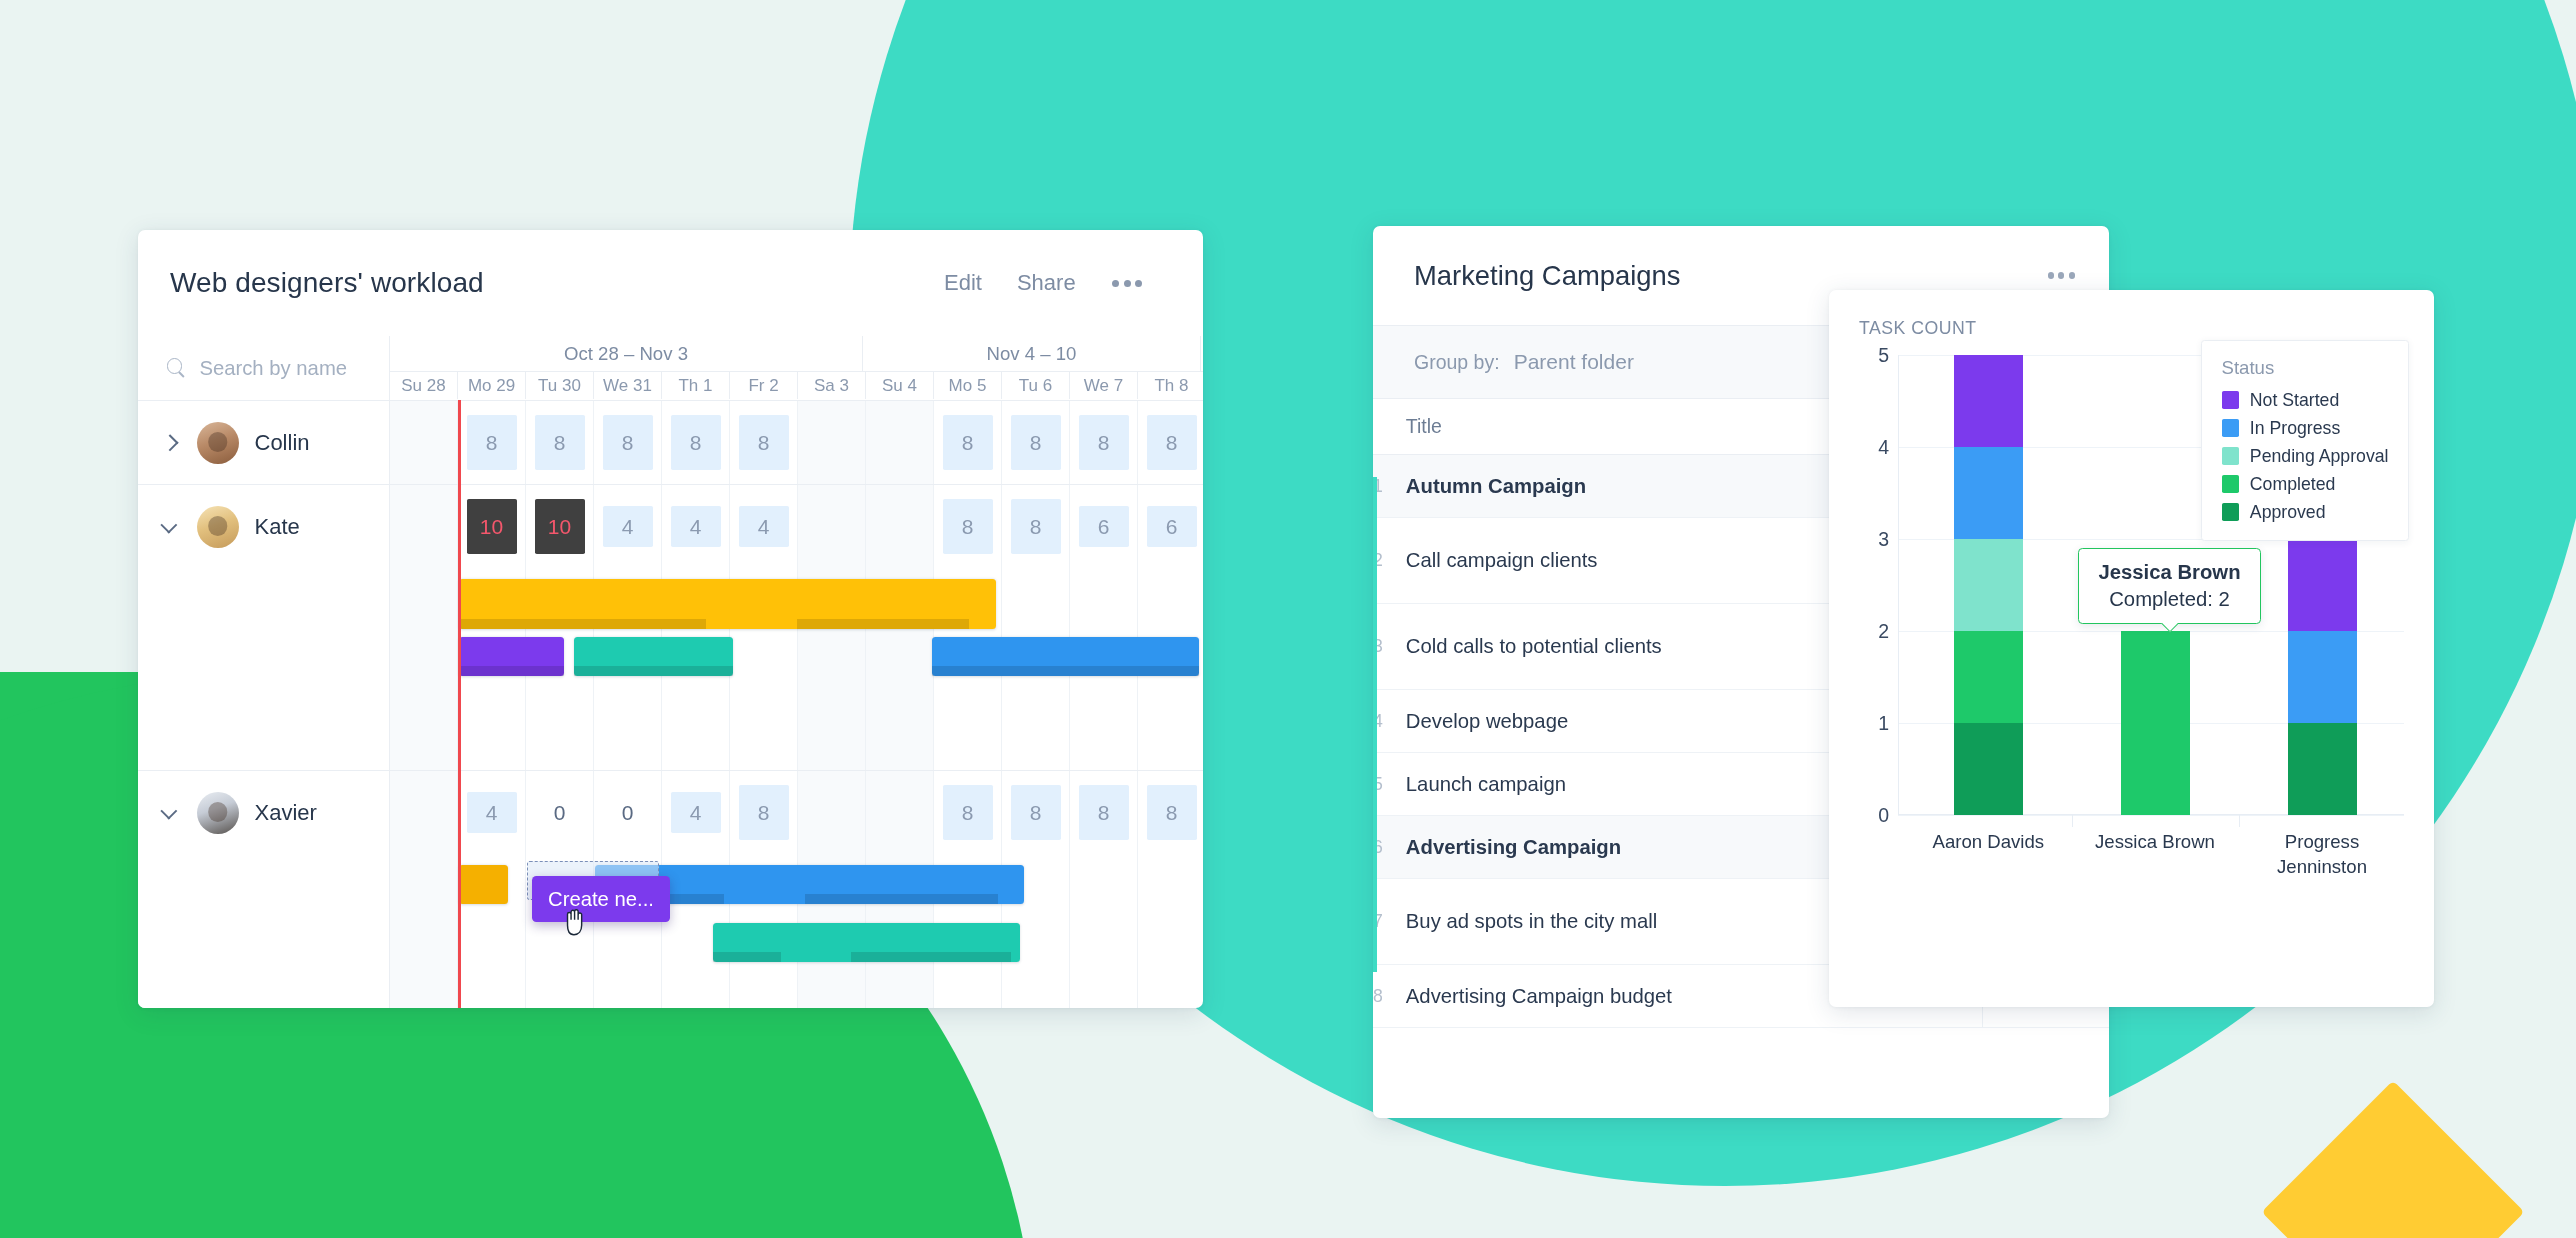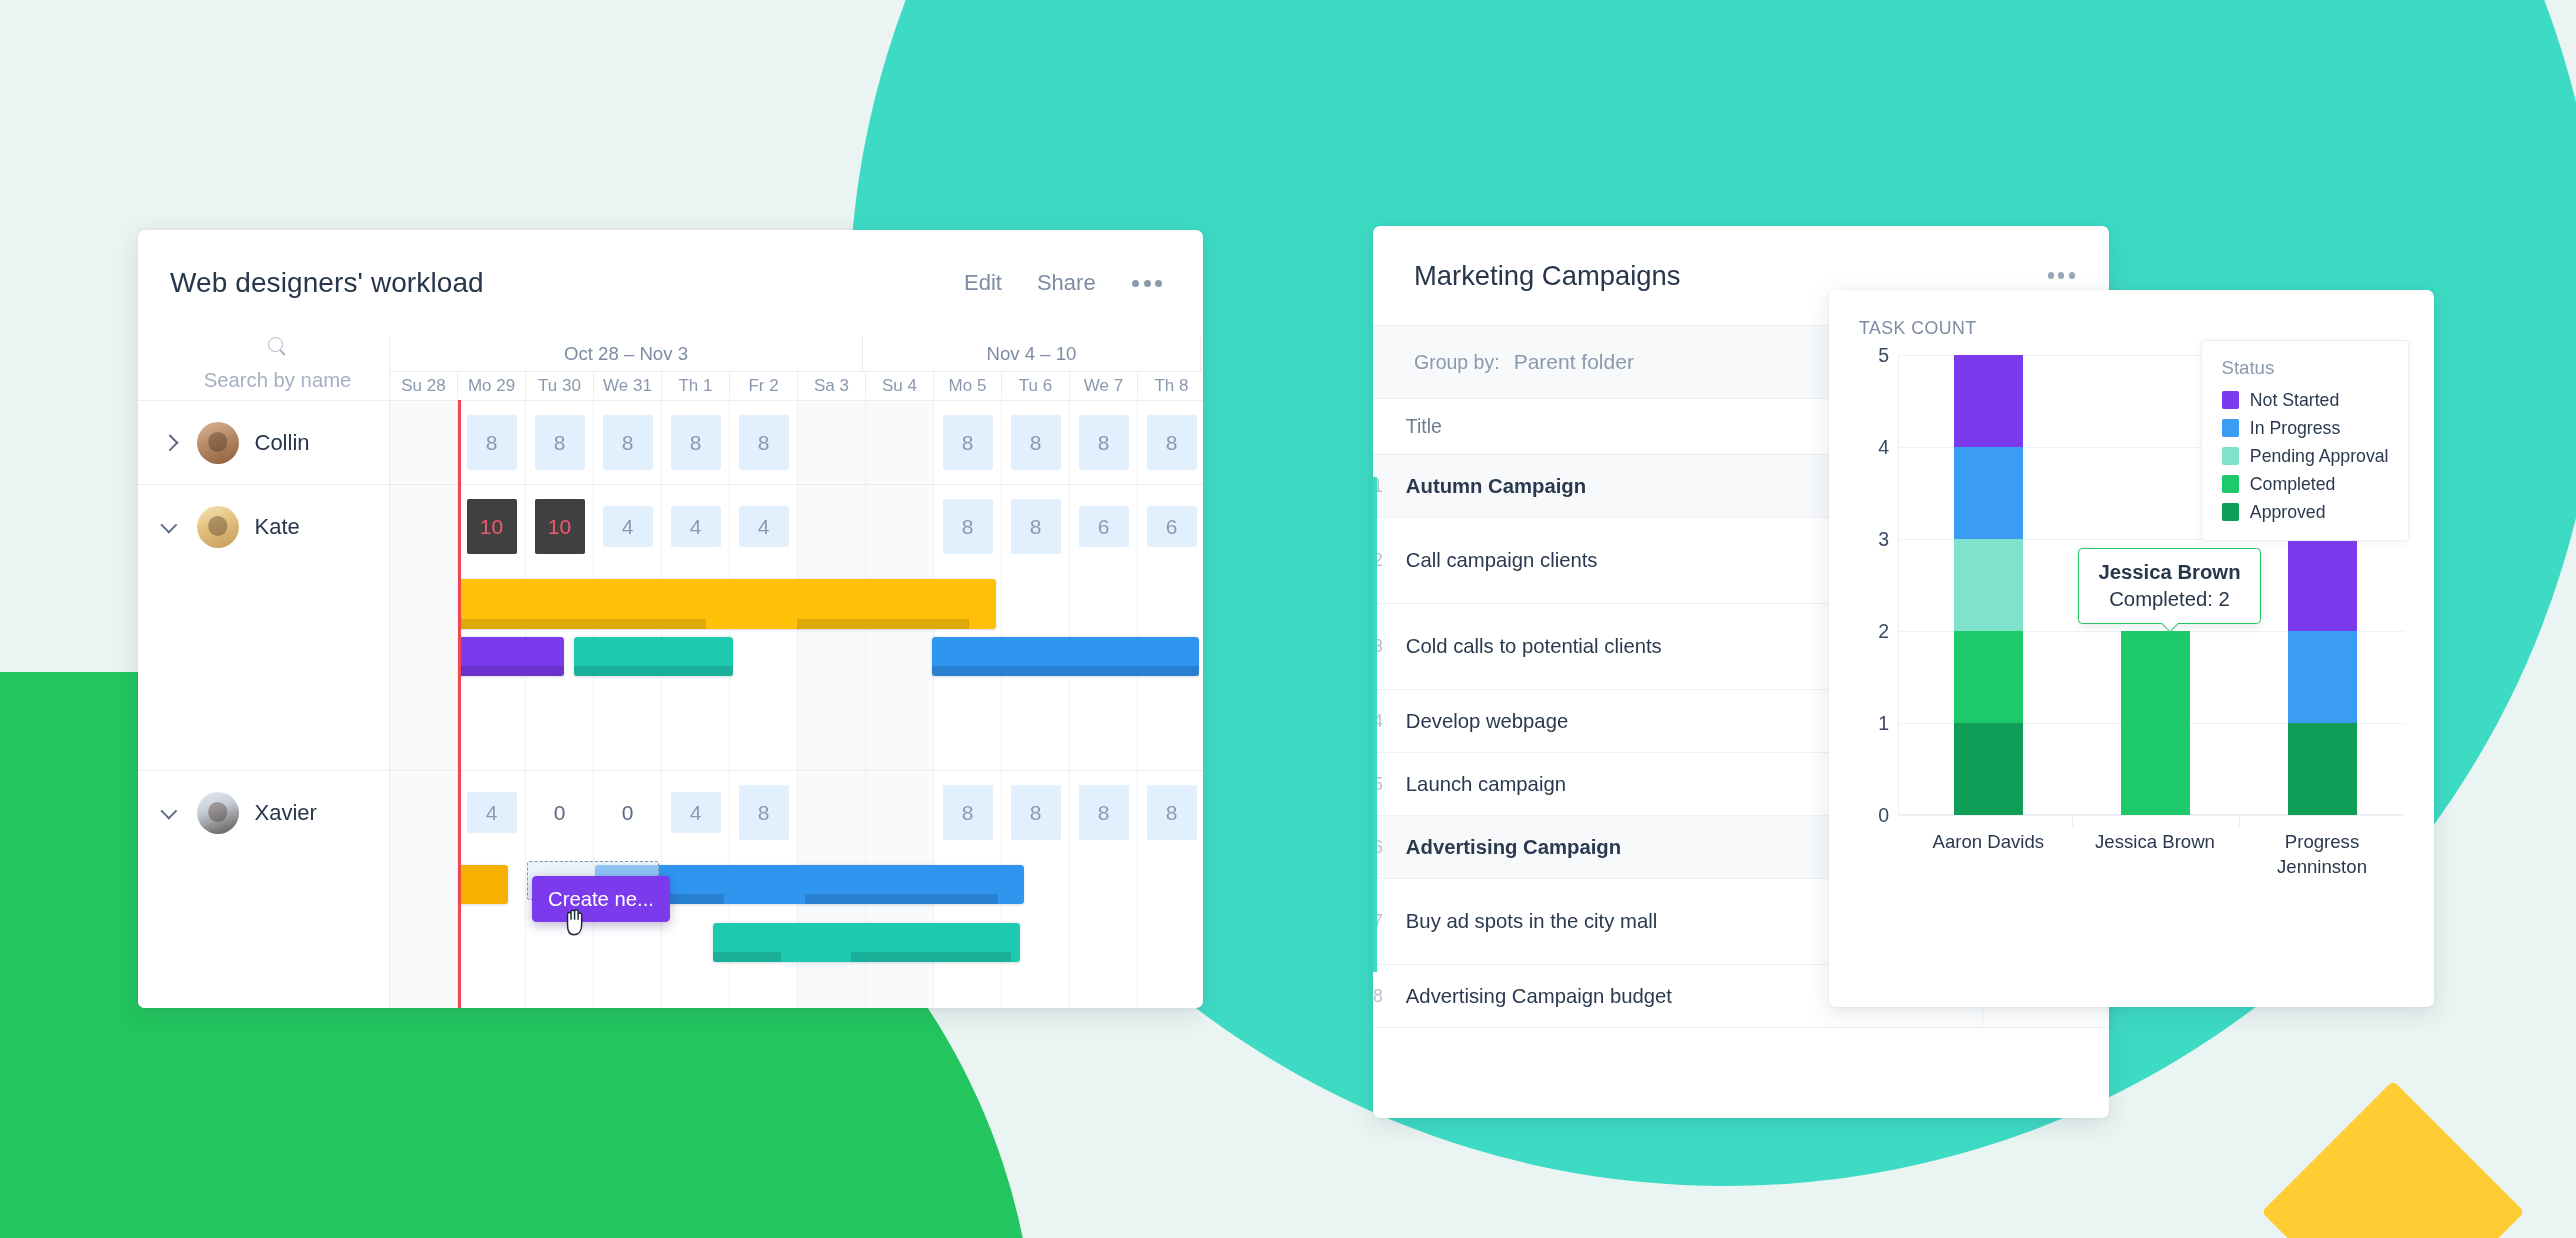--- a/index.html
+++ b/index.html
@@ -51,21 +51,21 @@
 
   
   #workload-card {
     left: 138px; top: 230px;
     width: 1065px; height: 778px;
     overflow: hidden;
   }
   .wl-header {
     height: 106px;
     display: flex; align-items: center;
-    padding: 0 39px 0 32px;
+    padding: 0 59px 0 32px;
   }
   .wl-title {
     font-size: 28px; color: #27364b; font-weight: 400; letter-spacing: 0.1px;
   }
   .wl-actions { margin-left: auto; display: flex; align-items: center; gap: 35px; }
   .wl-action {
     font-size: 22px; color: #7d8ca3; cursor: pointer; font-weight: 400;
   }
   .wl-dots { display: flex; gap: 4.4px; cursor: pointer; padding: 5.3px 1.8px; }
   .wl-dots span { width: 7px; height: 7px; border-radius: 50%; background: #8b99ae; display: block; }
@@ -74,21 +74,20 @@
   .wl-row { display: flex; border-top: 0.9px solid #eaeef3; }
 
   .wl-left {
     width: 252px; min-width: 252px;
     border-right: 0.9px solid #eaeef3;
     background: #fff;
   }
   .wl-search {
     height: 64px; display: flex; align-items: center; gap: 12.4px;
     padding-left: 28px;
-    flex-direction: column;
   }
   .srch-icon { width: 21px; height: 21px; position: relative; flex: 0 0 auto; }
   .srch-icon::before {
     content: ""; position: absolute; left: 0.9px; top: 0.9px;
     width: 13.3px; height: 13.3px; border: 1.8px solid #a9b5c6; border-radius: 50%;
   }
   .srch-icon::after {
     content: ""; position: absolute; left: 13.3px; top: 13.3px;
     width: 7px; height: 1.8px; background: #a9b5c6; transform: rotate(45deg);
     transform-origin: left center;

